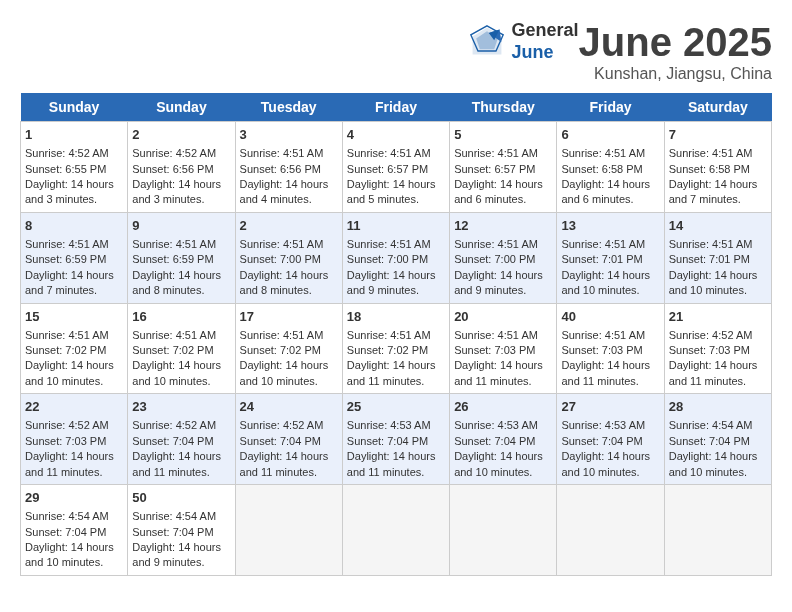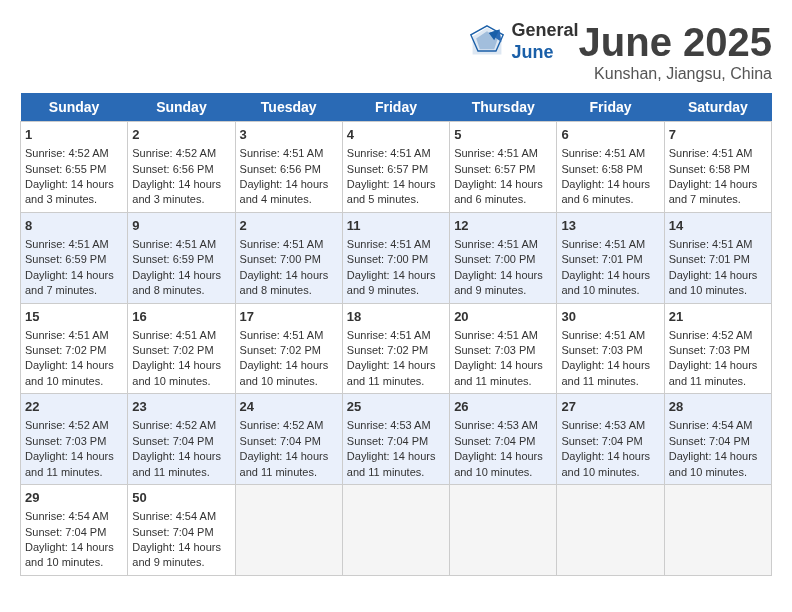--- a/index.html
+++ b/index.html
@@ -135,21 +135,21 @@
         <td><span class="day-num">12</span><span>Sunrise: 4:51 AM</span><br><span>Sunset: 7:00 PM</span><br><span>Daylight: 14 hours and 9 minutes.</span></td>
         <td><span class="day-num">13</span><span>Sunrise: 4:51 AM</span><br><span>Sunset: 7:01 PM</span><br><span>Daylight: 14 hours and 10 minutes.</span></td>
         <td><span class="day-num">14</span><span>Sunrise: 4:51 AM</span><br><span>Sunset: 7:01 PM</span><br><span>Daylight: 14 hours and 10 minutes.</span></td>
       </tr>
       <tr>
         <td><span class="day-num">15</span><span>Sunrise: 4:51 AM</span><br><span>Sunset: 7:02 PM</span><br><span>Daylight: 14 hours and 10 minutes.</span></td>
         <td><span class="day-num">16</span><span>Sunrise: 4:51 AM</span><br><span>Sunset: 7:02 PM</span><br><span>Daylight: 14 hours and 10 minutes.</span></td>
         <td><span class="day-num">17</span><span>Sunrise: 4:51 AM</span><br><span>Sunset: 7:02 PM</span><br><span>Daylight: 14 hours and 10 minutes.</span></td>
         <td><span class="day-num">18</span><span>Sunrise: 4:51 AM</span><br><span>Sunset: 7:02 PM</span><br><span>Daylight: 14 hours and 11 minutes.</span></td>
         <td><span class="day-num">20</span><span>Sunrise: 4:51 AM</span><br><span>Sunset: 7:03 PM</span><br><span>Daylight: 14 hours and 11 minutes.</span></td>
-        <td><span class="day-num">30</span><span>Sunrise: 4:51 AM</span><br><span>Sunset: 7:03 PM</span><br><span>Daylight: 14 hours and 11 minutes.</span></td>
+        <td><span class="day-num">40</span><span>Sunrise: 4:51 AM</span><br><span>Sunset: 7:03 PM</span><br><span>Daylight: 14 hours and 11 minutes.</span></td>
         <td><span class="day-num">21</span><span>Sunrise: 4:52 AM</span><br><span>Sunset: 7:03 PM</span><br><span>Daylight: 14 hours and 11 minutes.</span></td>
       </tr>
       <tr>
         <td><span class="day-num">22</span><span>Sunrise: 4:52 AM</span><br><span>Sunset: 7:03 PM</span><br><span>Daylight: 14 hours and 11 minutes.</span></td>
         <td><span class="day-num">23</span><span>Sunrise: 4:52 AM</span><br><span>Sunset: 7:04 PM</span><br><span>Daylight: 14 hours and 11 minutes.</span></td>
         <td><span class="day-num">24</span><span>Sunrise: 4:52 AM</span><br><span>Sunset: 7:04 PM</span><br><span>Daylight: 14 hours and 11 minutes.</span></td>
         <td><span class="day-num">25</span><span>Sunrise: 4:53 AM</span><br><span>Sunset: 7:04 PM</span><br><span>Daylight: 14 hours and 11 minutes.</span></td>
         <td><span class="day-num">26</span><span>Sunrise: 4:53 AM</span><br><span>Sunset: 7:04 PM</span><br><span>Daylight: 14 hours and 10 minutes.</span></td>
         <td><span class="day-num">27</span><span>Sunrise: 4:53 AM</span><br><span>Sunset: 7:04 PM</span><br><span>Daylight: 14 hours and 10 minutes.</span></td>
         <td><span class="day-num">28</span><span>Sunrise: 4:54 AM</span><br><span>Sunset: 7:04 PM</span><br><span>Daylight: 14 hours and 10 minutes.</span></td>

